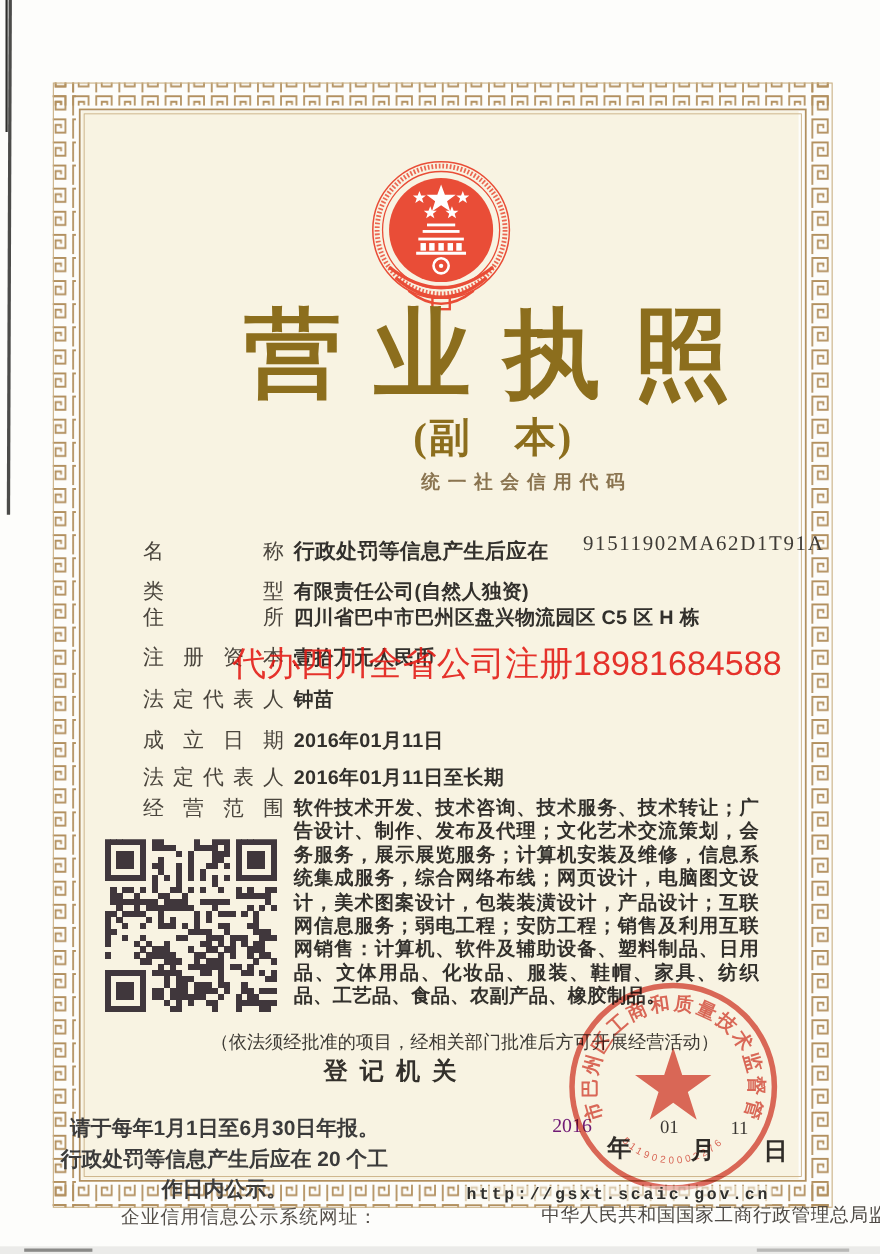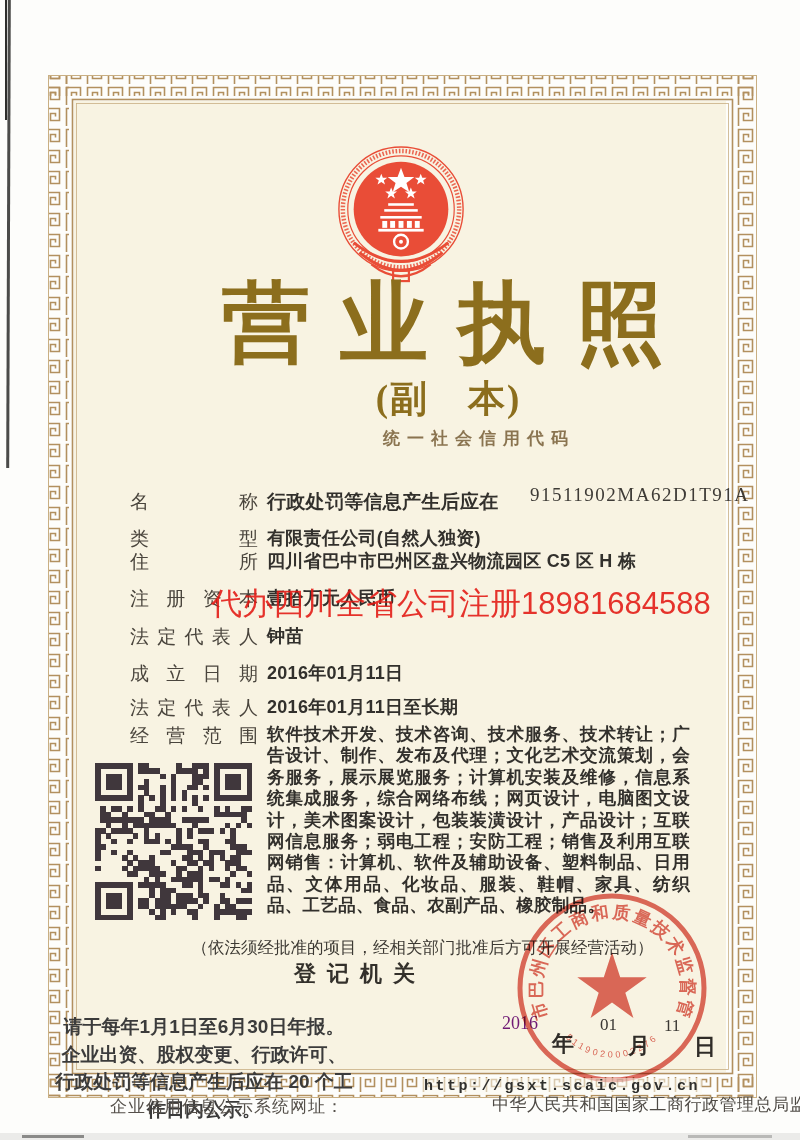--- a/index.html
+++ b/index.html
@@ -645,21 +645,20 @@
     <text font-size="17.5" letter-spacing="2.5" fill="#d84b3e" font-family="Liberation Serif, serif" font-weight="bold">
       <textPath href="#sealTopArc" startOffset="50%" text-anchor="middle">巴中市巴州区工商和质量技术监督管理局</textPath>
     </text>
     <text font-size="9" letter-spacing="3" fill="#d84b3e" font-family="Liberation Sans, sans-serif">
       <textPath href="#sealBottomArc" startOffset="50%" text-anchor="middle">5119020002276</textPath>
     </text>
   </svg>
 
   <div class="footer-report">
     <div>请于每年1月1日至6月30日年报。</div>
-    <div>企业出资、股权变更、行政许可、</div>
     <div>行政处罚等信息产生后应在 20 个工</div>
     <div>作日内公示。</div>
   </div>
   <div class="publicity-label">企业信用信息公示系统网址：</div>
   <div class="publicity-url">http://gsxt.scaic.gov.cn</div>
   <div class="issuer">中华人民共和国国家工商行政管理总局监制</div>
 
 </div>
 
 </body></html>

